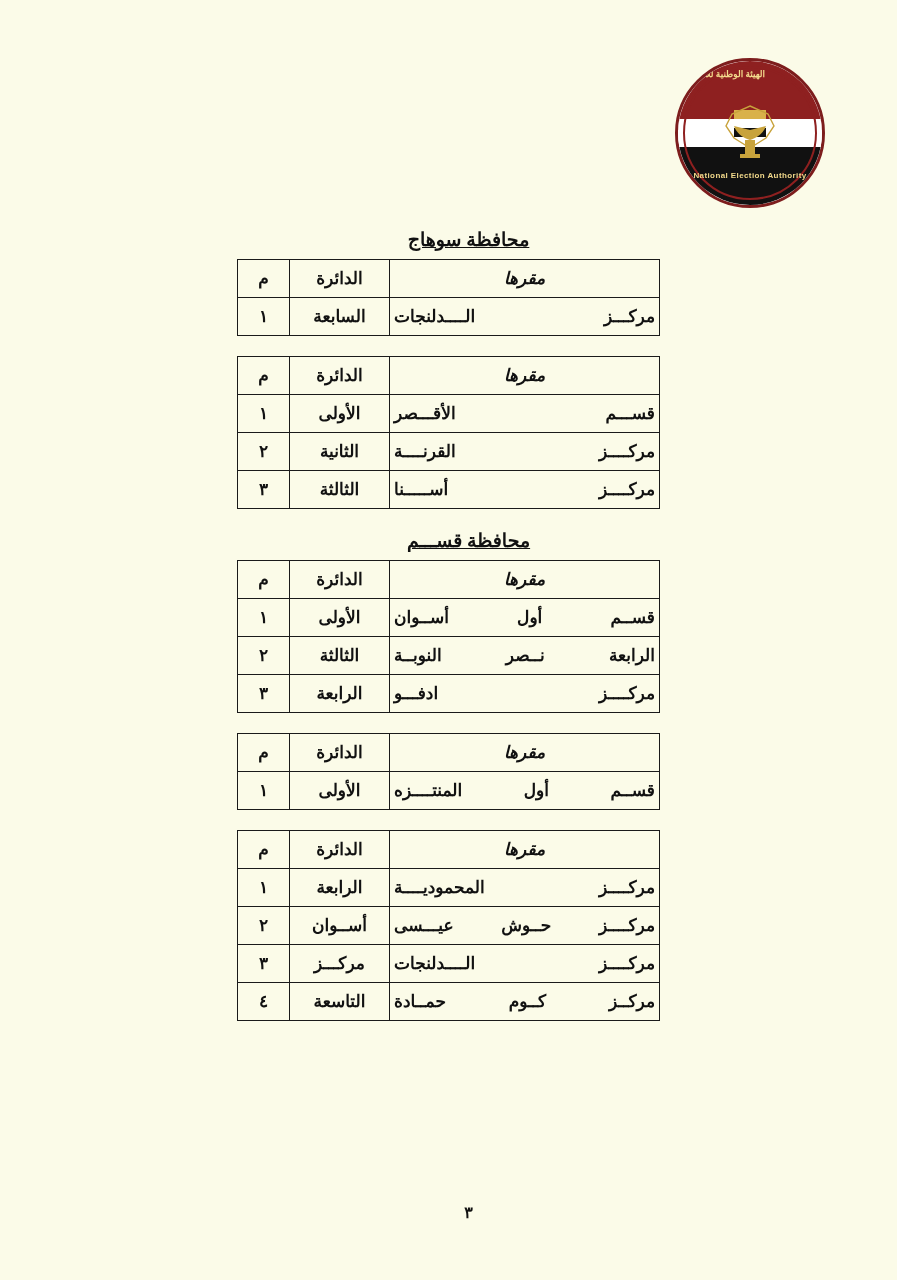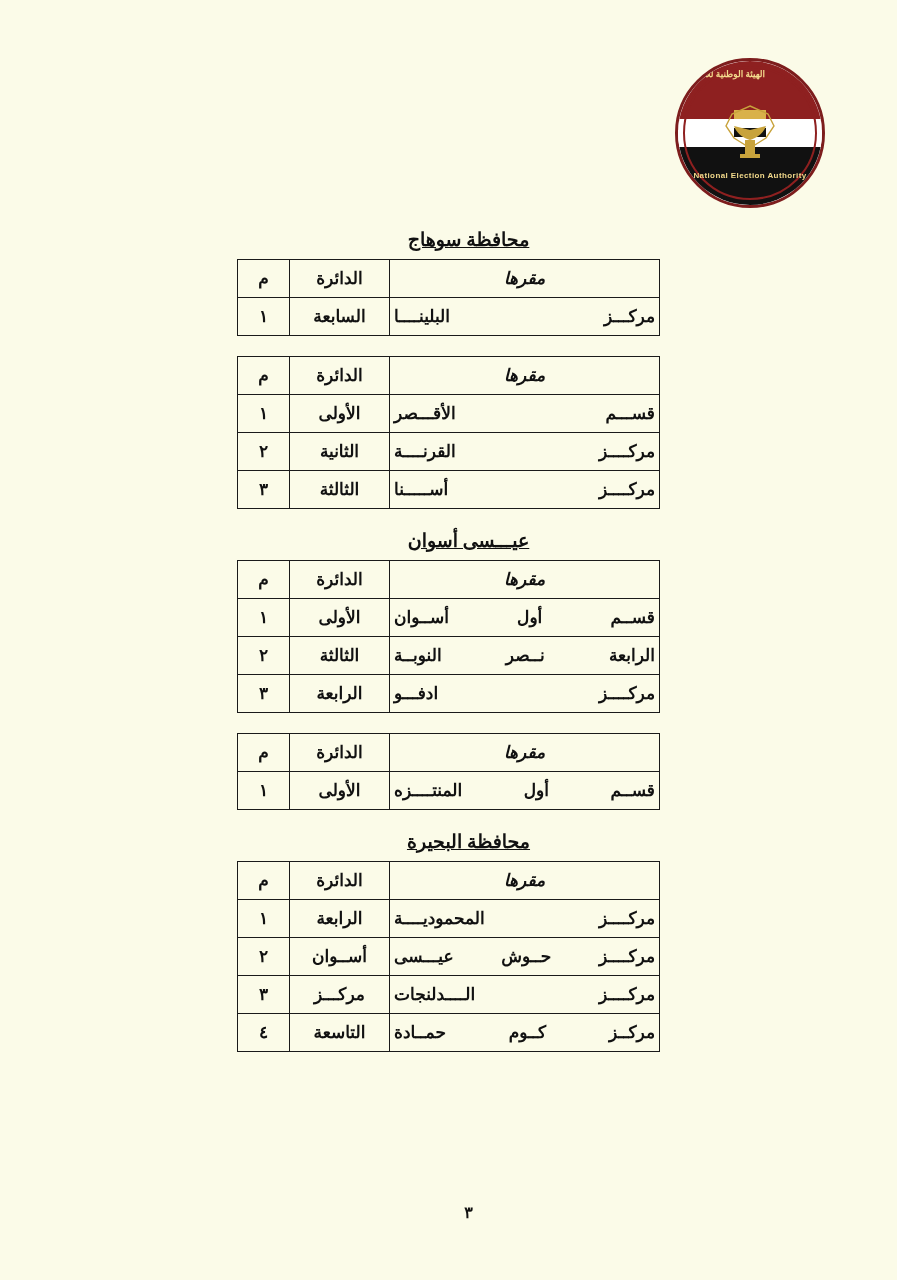--- a/index.html
+++ b/index.html
@@ -196,21 +196,21 @@
           </colgroup>
         <thead>
           <tr>
             <th class="seat-head">مقرها</th>
             <th>الدائرة</th>
             <th>م</th>
           </tr>
         </thead>
         <tbody>
           <tr>
-            <td class="seat-cell">مركـــز البلينــــا</td>
+            <td class="seat-cell">مركـــز الــــدلنجات</td>
             <td>السابعة</td>
             <td>١</td>
           </tr>
         </tbody>
       </table>
     </div>
 
     <div class="spacer-sm"></div>
 
     <div class="section">
@@ -243,21 +243,21 @@
             <td>الثالثة</td>
             <td>٣</td>
           </tr>
         </tbody>
       </table>
     </div>
 
     <div class="spacer-sm"></div>
 
     <div class="section">
-      <div class="gov-title">عيـــسى أسوان</div>
+      <div class="gov-title">محافظة قســـم</div>
       <table class="dist-table">
         <colgroup>
             <col class="col-seat">
             <col class="col-dist">
             <col class="col-num">
           </colgroup>
         <thead>
           <tr>
             <th class="seat-head">مقرها</th>
             <th>الدائرة</th>
@@ -306,21 +306,20 @@
             <td>الأولى</td>
             <td>١</td>
           </tr>
         </tbody>
       </table>
     </div>
 
     <div class="spacer-sm"></div>
 
     <div class="section">
-      <div class="gov-title">محافظة البحيرة</div>
       <table class="dist-table">
         <colgroup>
             <col class="col-seat">
             <col class="col-dist">
             <col class="col-num">
           </colgroup>
         <thead>
           <tr>
             <th class="seat-head">مقرها</th>
             <th>الدائرة</th>

